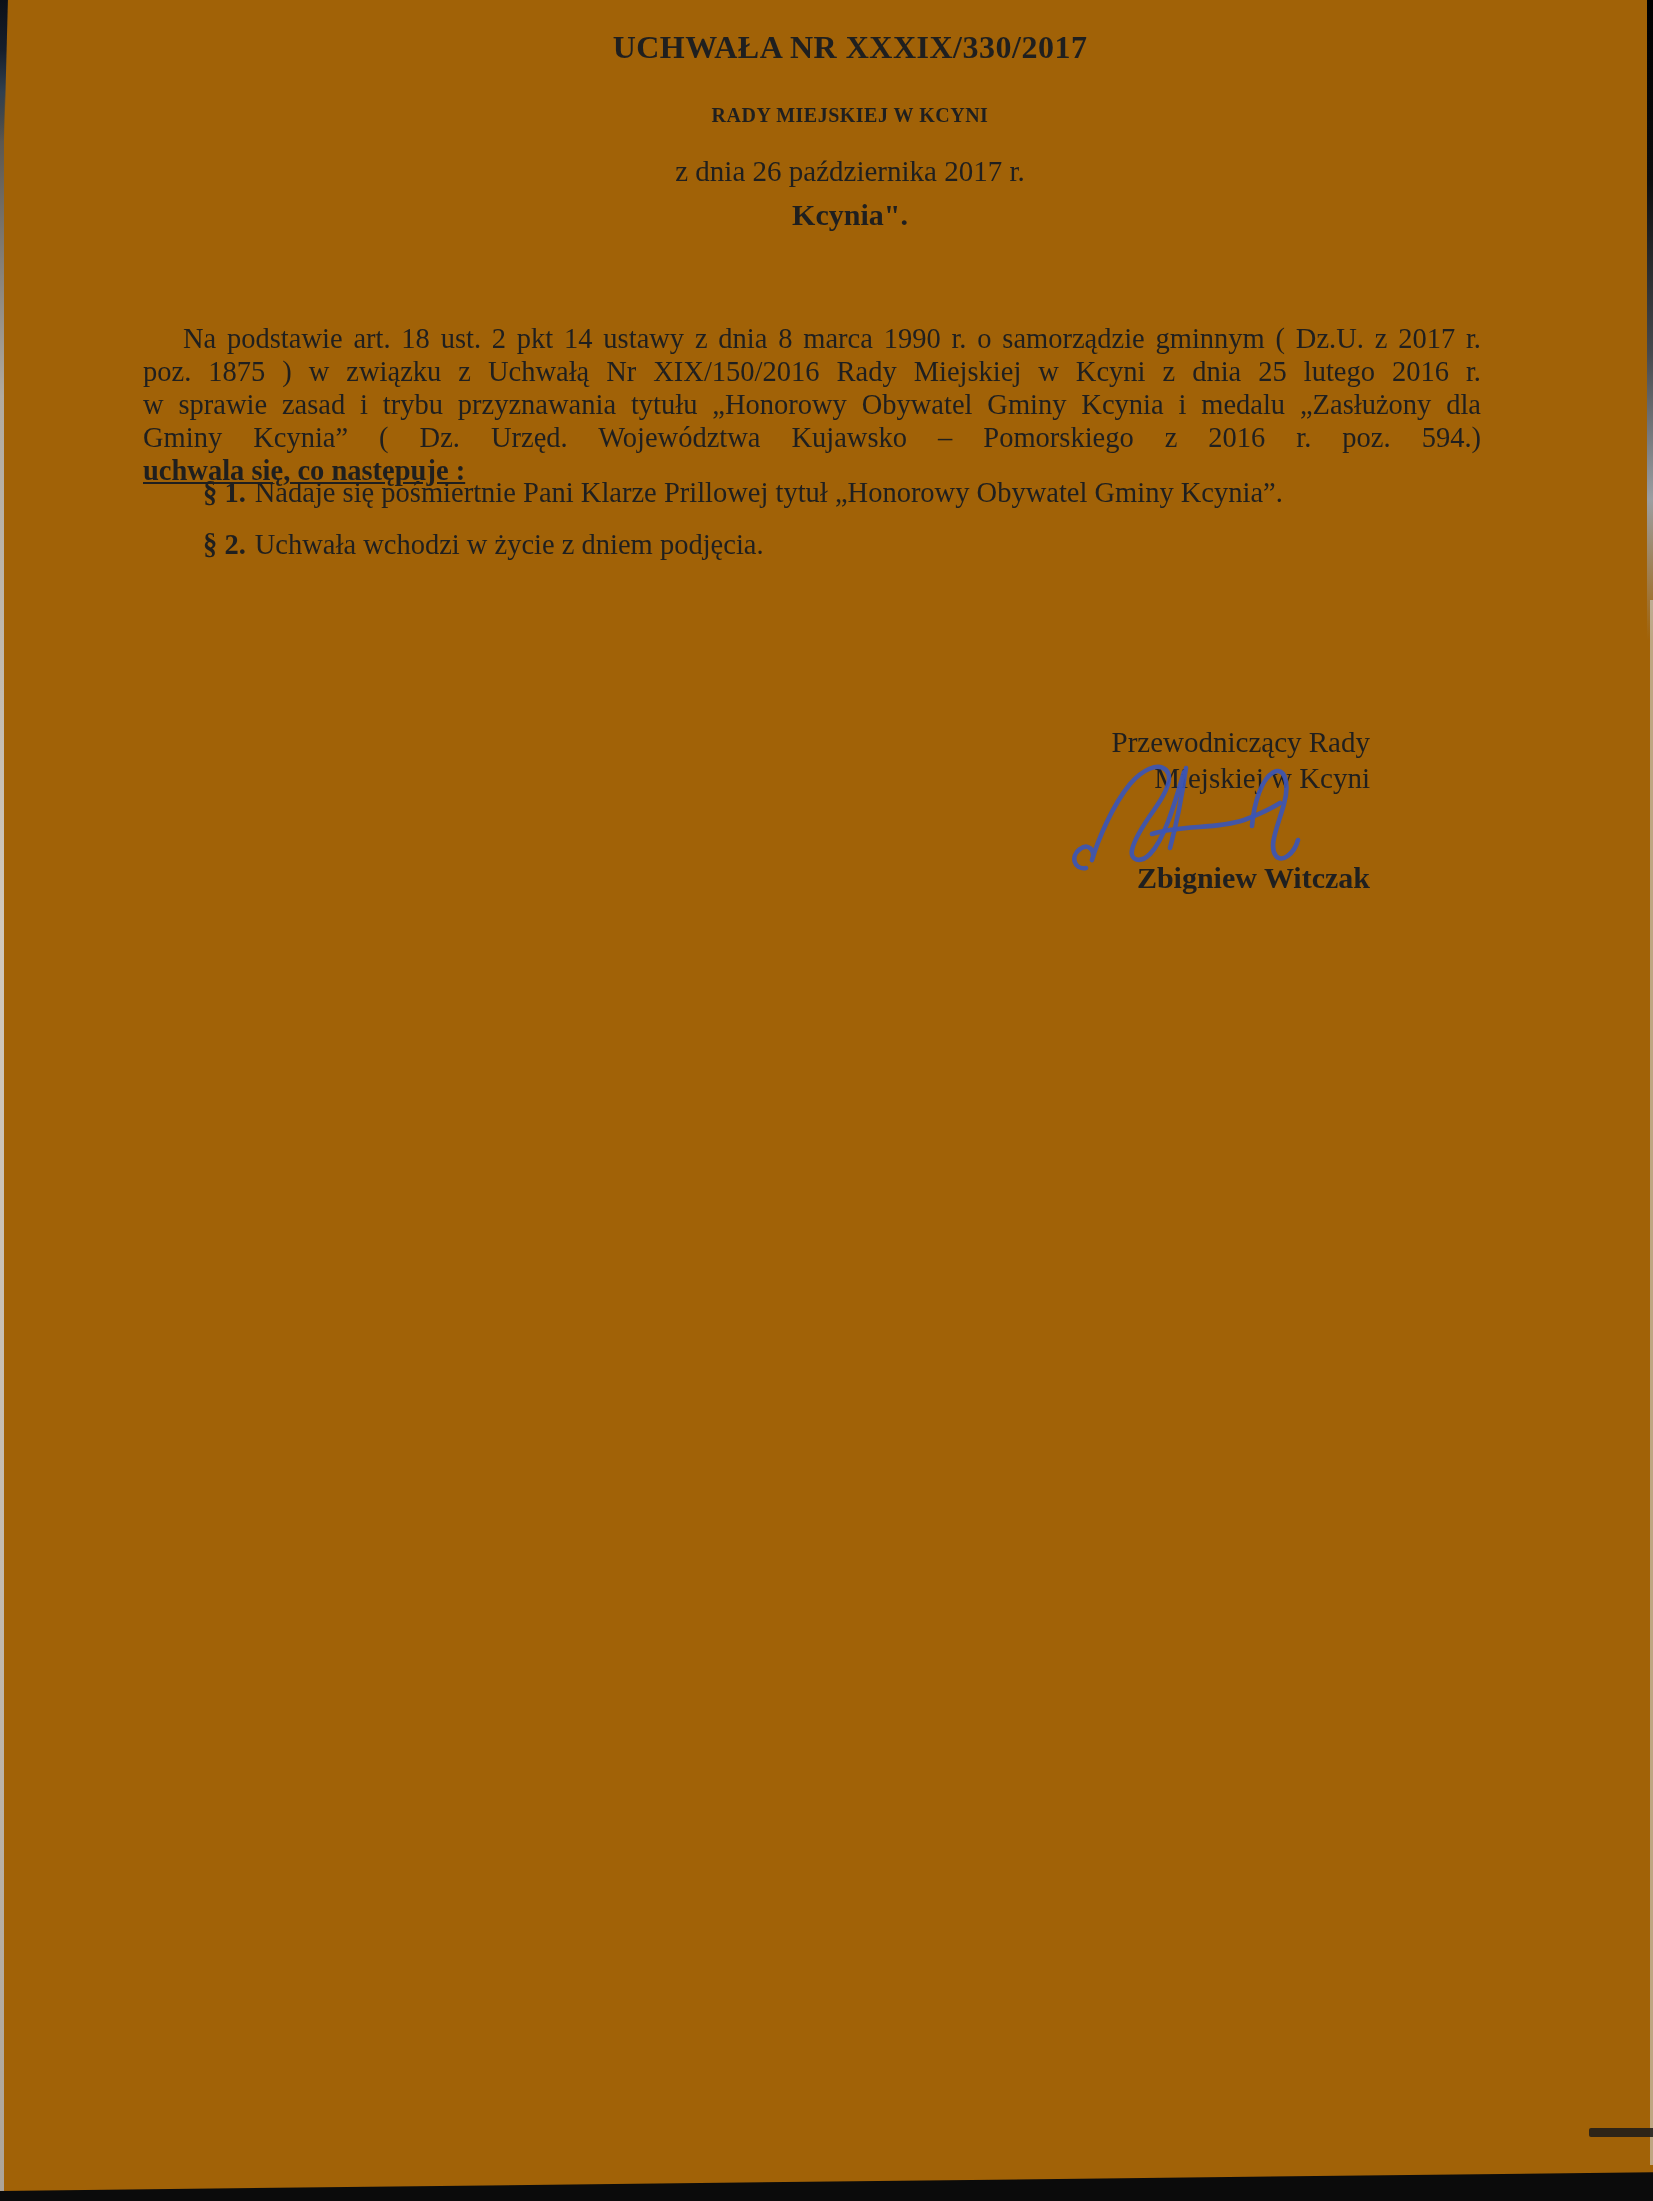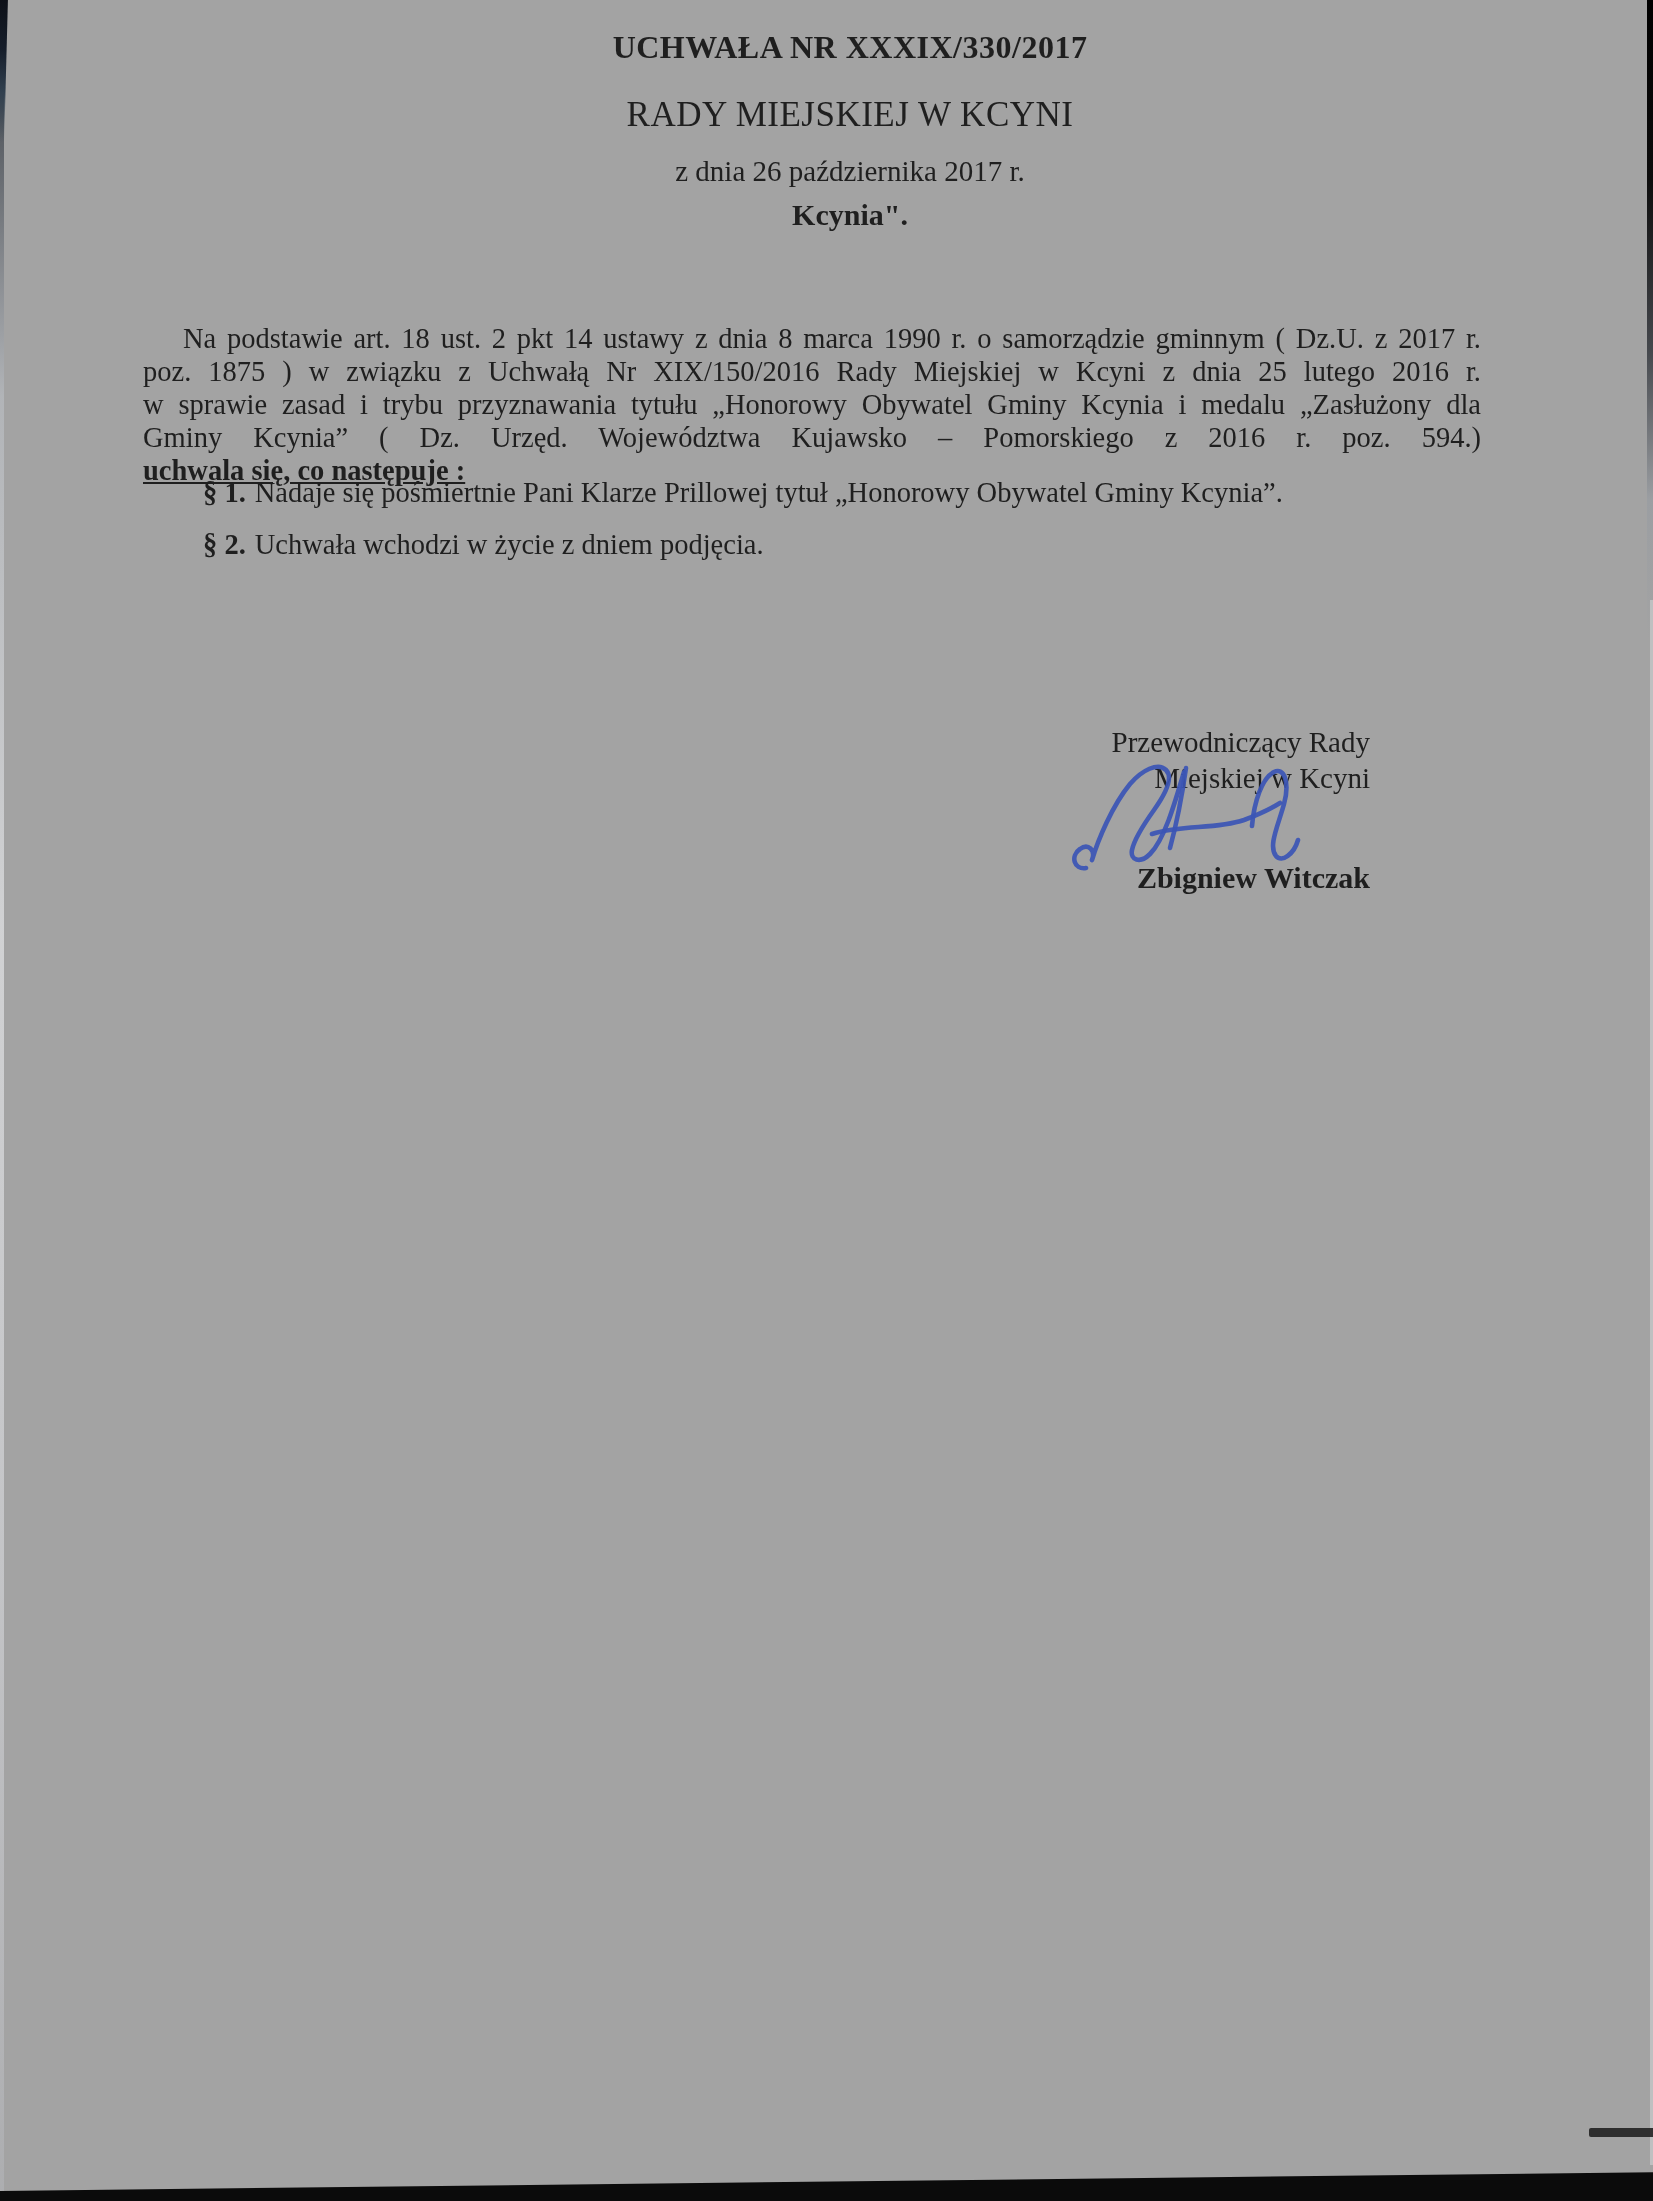--- a/index.html
+++ b/index.html
@@ -1,42 +1,42 @@
 <!DOCTYPE html>
 <html lang="pl"><head>
 <meta charset="utf-8">
 <style>
   html, body { margin: 0; padding: 0; background: #e8e8e8; }
   .page {
     position: relative;
     width: 1653px;
     height: 2201px;
     margin: 0 auto;
-    background: #a3a3a3;
+    background: #a16207;
     overflow: hidden;
     font-family: "Liberation Serif", "DejaVu Serif", serif;
     color: #1f1f1f;
   }
 
   
   .doc-header {
     position: absolute;
     left: 47px; right: 0; top: 0;
     text-align: center;
   }
   .doc-title {
     position: absolute;
     left: 0; right: 0; top: 28px;
     font-size: 32px; line-height: 38px; font-weight: bold;
     letter-spacing: 0.5px;
   }
   .doc-authority {
     position: absolute;
     left: 0; right: 0; top: 96px;
-    font-size: 35px; line-height: 38px; font-weight: normal;
+    font-size: 20px; line-height: 38px; font-weight: bold;
     letter-spacing: 0.5px;
   }
   .doc-date {
     position: absolute;
     left: 0; right: 0; top: 152px;
     font-size: 29px; line-height: 38px;
   }
   .doc-subject {
     position: absolute;
     left: 0; right: 0; top: 197px;

